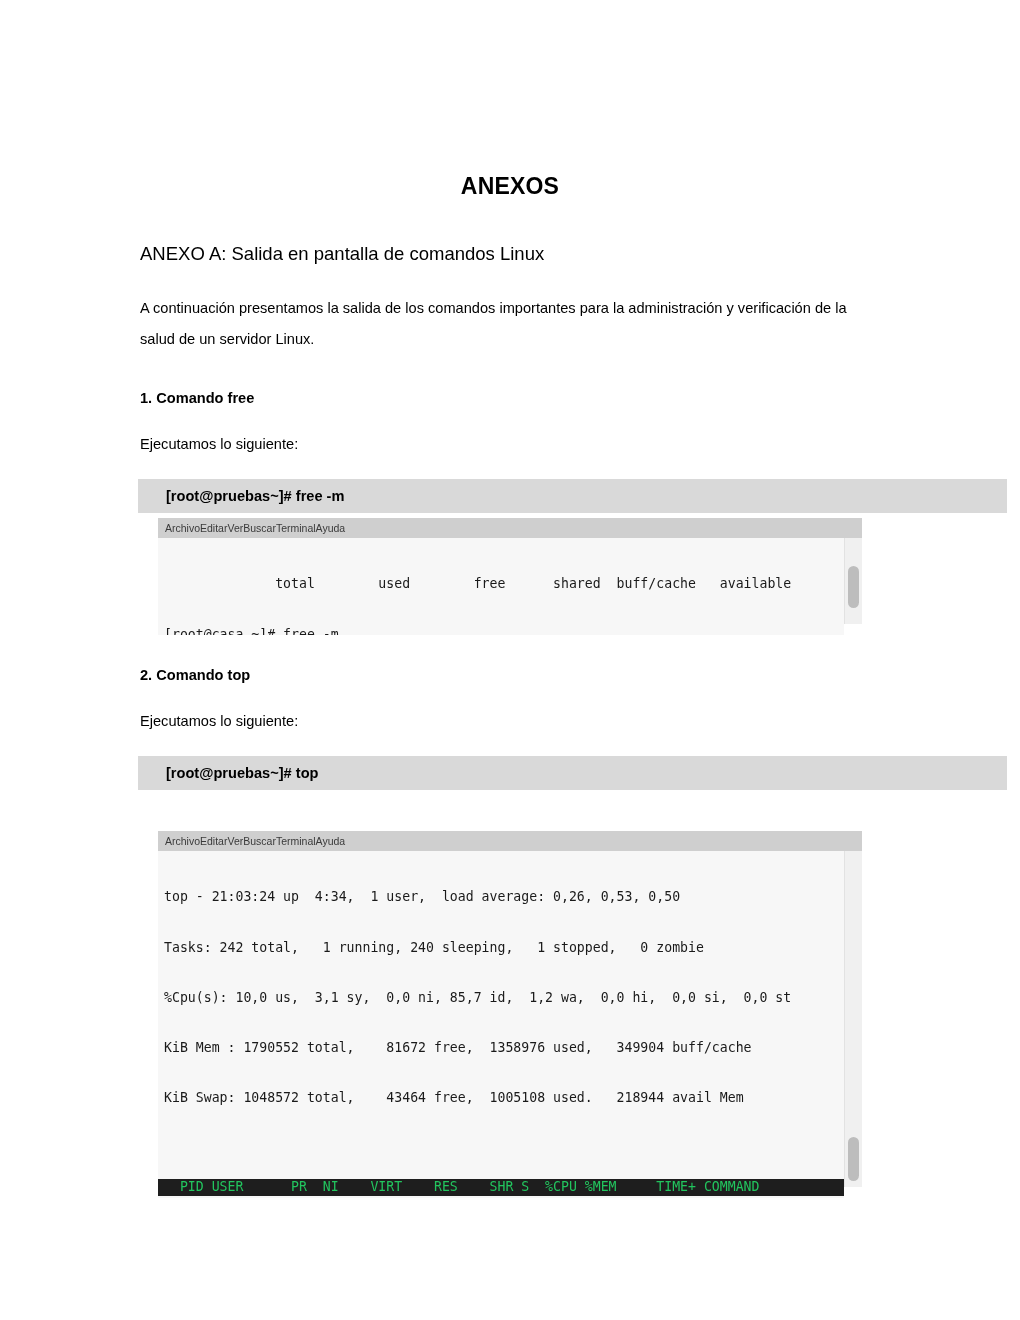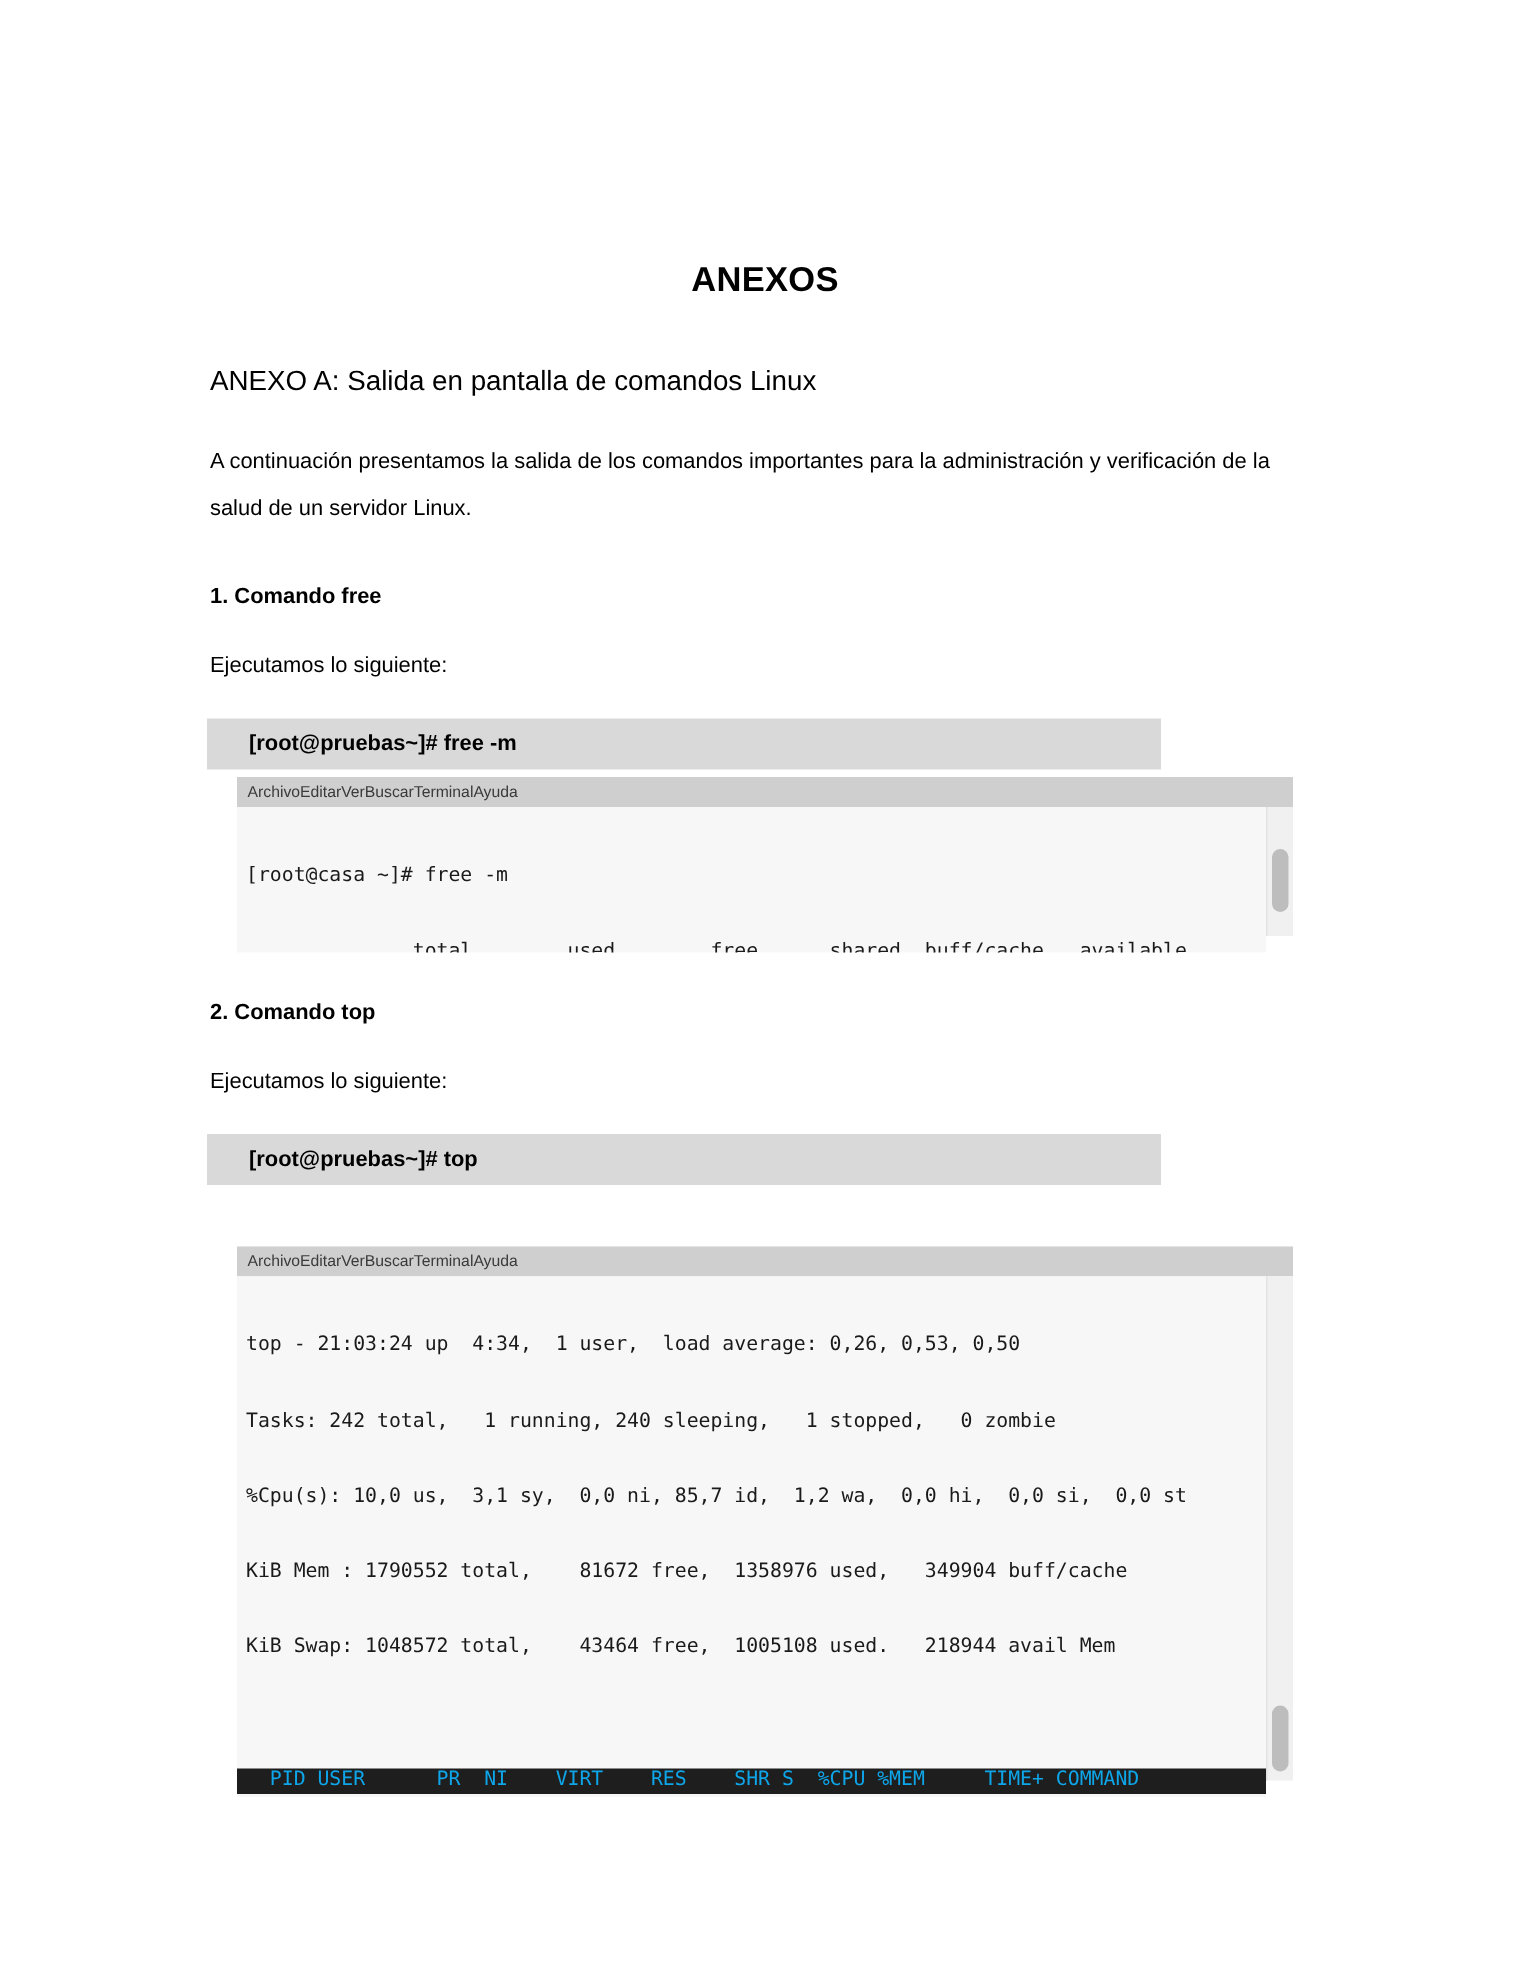--- a/index.html
+++ b/index.html
@@ -69,21 +69,21 @@
 
   p.intro {
     font-size: 14.6px;
     margin: 24px 0 0 0;
     padding: 0;
     line-height: 22px;
   }
 
   .cmd-box {
     margin: 24px 0 0 -2px;
-    width: 636px;
+    width: 869px;
     background: #d9d9d9;
     height: 34px;
     display: flex;
     align-items: center;
   }
   .cmd-box .cmd-text {
     font-size: 14.6px;
     font-weight: bold;
     padding-left: 28px;
     line-height: 20px;
@@ -138,21 +138,21 @@
     width: 11px;
     border-radius: 6px;
     background: #bdbdbd;
   }
 
   .term-line { white-space: pre; display: block; }
 
   
   .tbl-header {
     background: #1e1e1e;
-    color: #0ea5e9;
+    color: #22c55e;
     white-space: pre;
     display: block;
     margin-left: -6px;
     padding-left: 6px;
     padding-right: 4px;
   }
   .spacer-line { display: block; height: 6px; }
 </style>
 </head>
 <body>
@@ -181,22 +181,22 @@
     <div class="term-menubar">
       <span class="menu-item">Archivo</span>
       <span class="menu-item">Editar</span>
       <span class="menu-item">Ver</span>
       <span class="menu-item">Buscar</span>
       <span class="menu-item">Terminal</span>
       <span class="menu-item">Ayuda</span>
     </div>
     <div class="term-body-wrap">
       <div class="term-body" style="height:86px;">
+        <span class="term-line">              total        used        free      shared  buff/cache   available</span>
         <span class="term-line">[root@casa ~]# free -m</span>
-        <span class="term-line">              total        used        free      shared  buff/cache   available</span>
         
         
         
       </div>
       <div class="term-scroll" style="height:86px;">
         <div class="thumb" style="top:28px; height:42px;"></div>
       </div>
     </div>
   </div>
 

